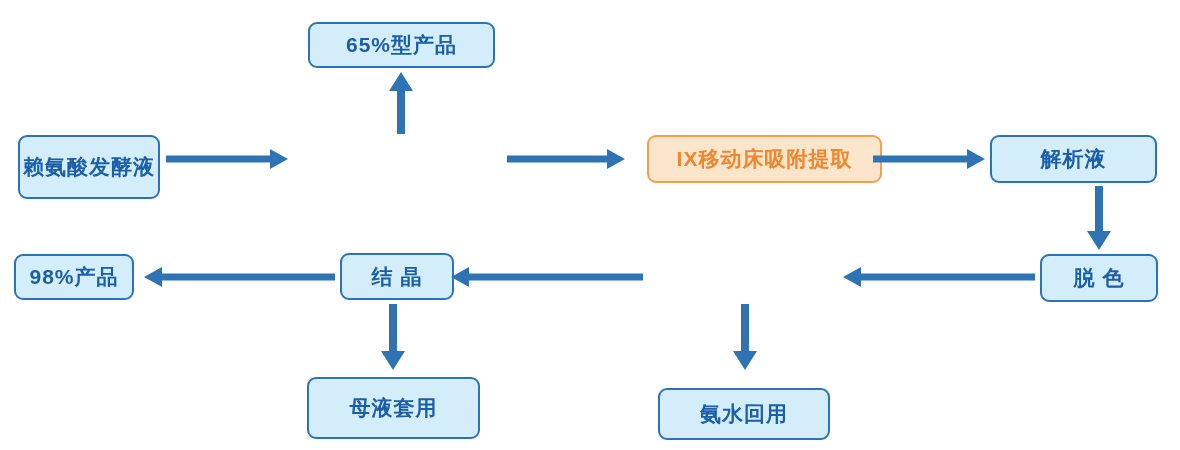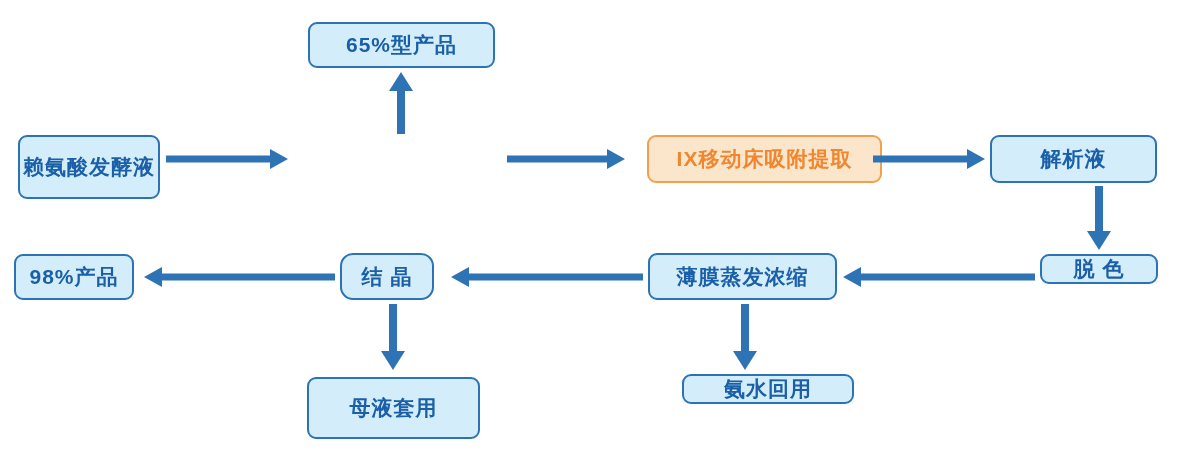--- a/index.html
+++ b/index.html
@@ -86,41 +86,38 @@
 
 
   <div class="node orange" style="left:632px; top:135px; width:235px; height:48px;margin-left:15px;">
     <span>IX移动床吸附提取</span>
   </div>
 
   <div class="node blue" style="left:990px; top:135px; width:167px; height:48px;">
     <span>解析液</span>
   </div>
 
-  <div class="node blue" style="left:1040px; top:254px; width:118px; height:30px;">
+  <div class="node blue" style="left:1040px; top:254px; width:118px; height:48px;">
     <span>脱 色</span>
   </div>
 
-  <div class="node blue" style="left:648px; top:253px; width:189px; height:47px;">
-    <span>薄膜蒸发浓缩</span>
-  </div>
 
-  <div class="node blue" style="left:340px; top:253px; width:94px; height:47px;border-radius:13px;">
+  <div class="node blue" style="left:340px; top:253px; width:114px; height:47px;">
     <span>结 晶</span>
   </div>
 
   <div class="node blue" style="left:8px; top:254px; width:120px; height:46px;margin-left:6px;">
     <span>98%产品</span>
   </div>
 
   <div class="node blue" style="left:307px; top:377px; width:173px; height:62px;">
     <span>母液套用</span>
   </div>
 
-  <div class="node blue" style="left:658px; top:374px; width:172px; height:30px;margin-left:24px;">
+  <div class="node blue" style="left:658px; top:388px; width:172px; height:52px;">
     <span>氨水回用</span>
   </div>
 
   <div class="arrow right" style="left:166px; top:149px; width:122px; height:20px;">
     <div class="shaft"></div>
     <div class="head"></div>
   </div>
 
   <div class="arrow up" style="left:389px; top:72px; width:24px; height:62px;">
     <div class="shaft"></div>

